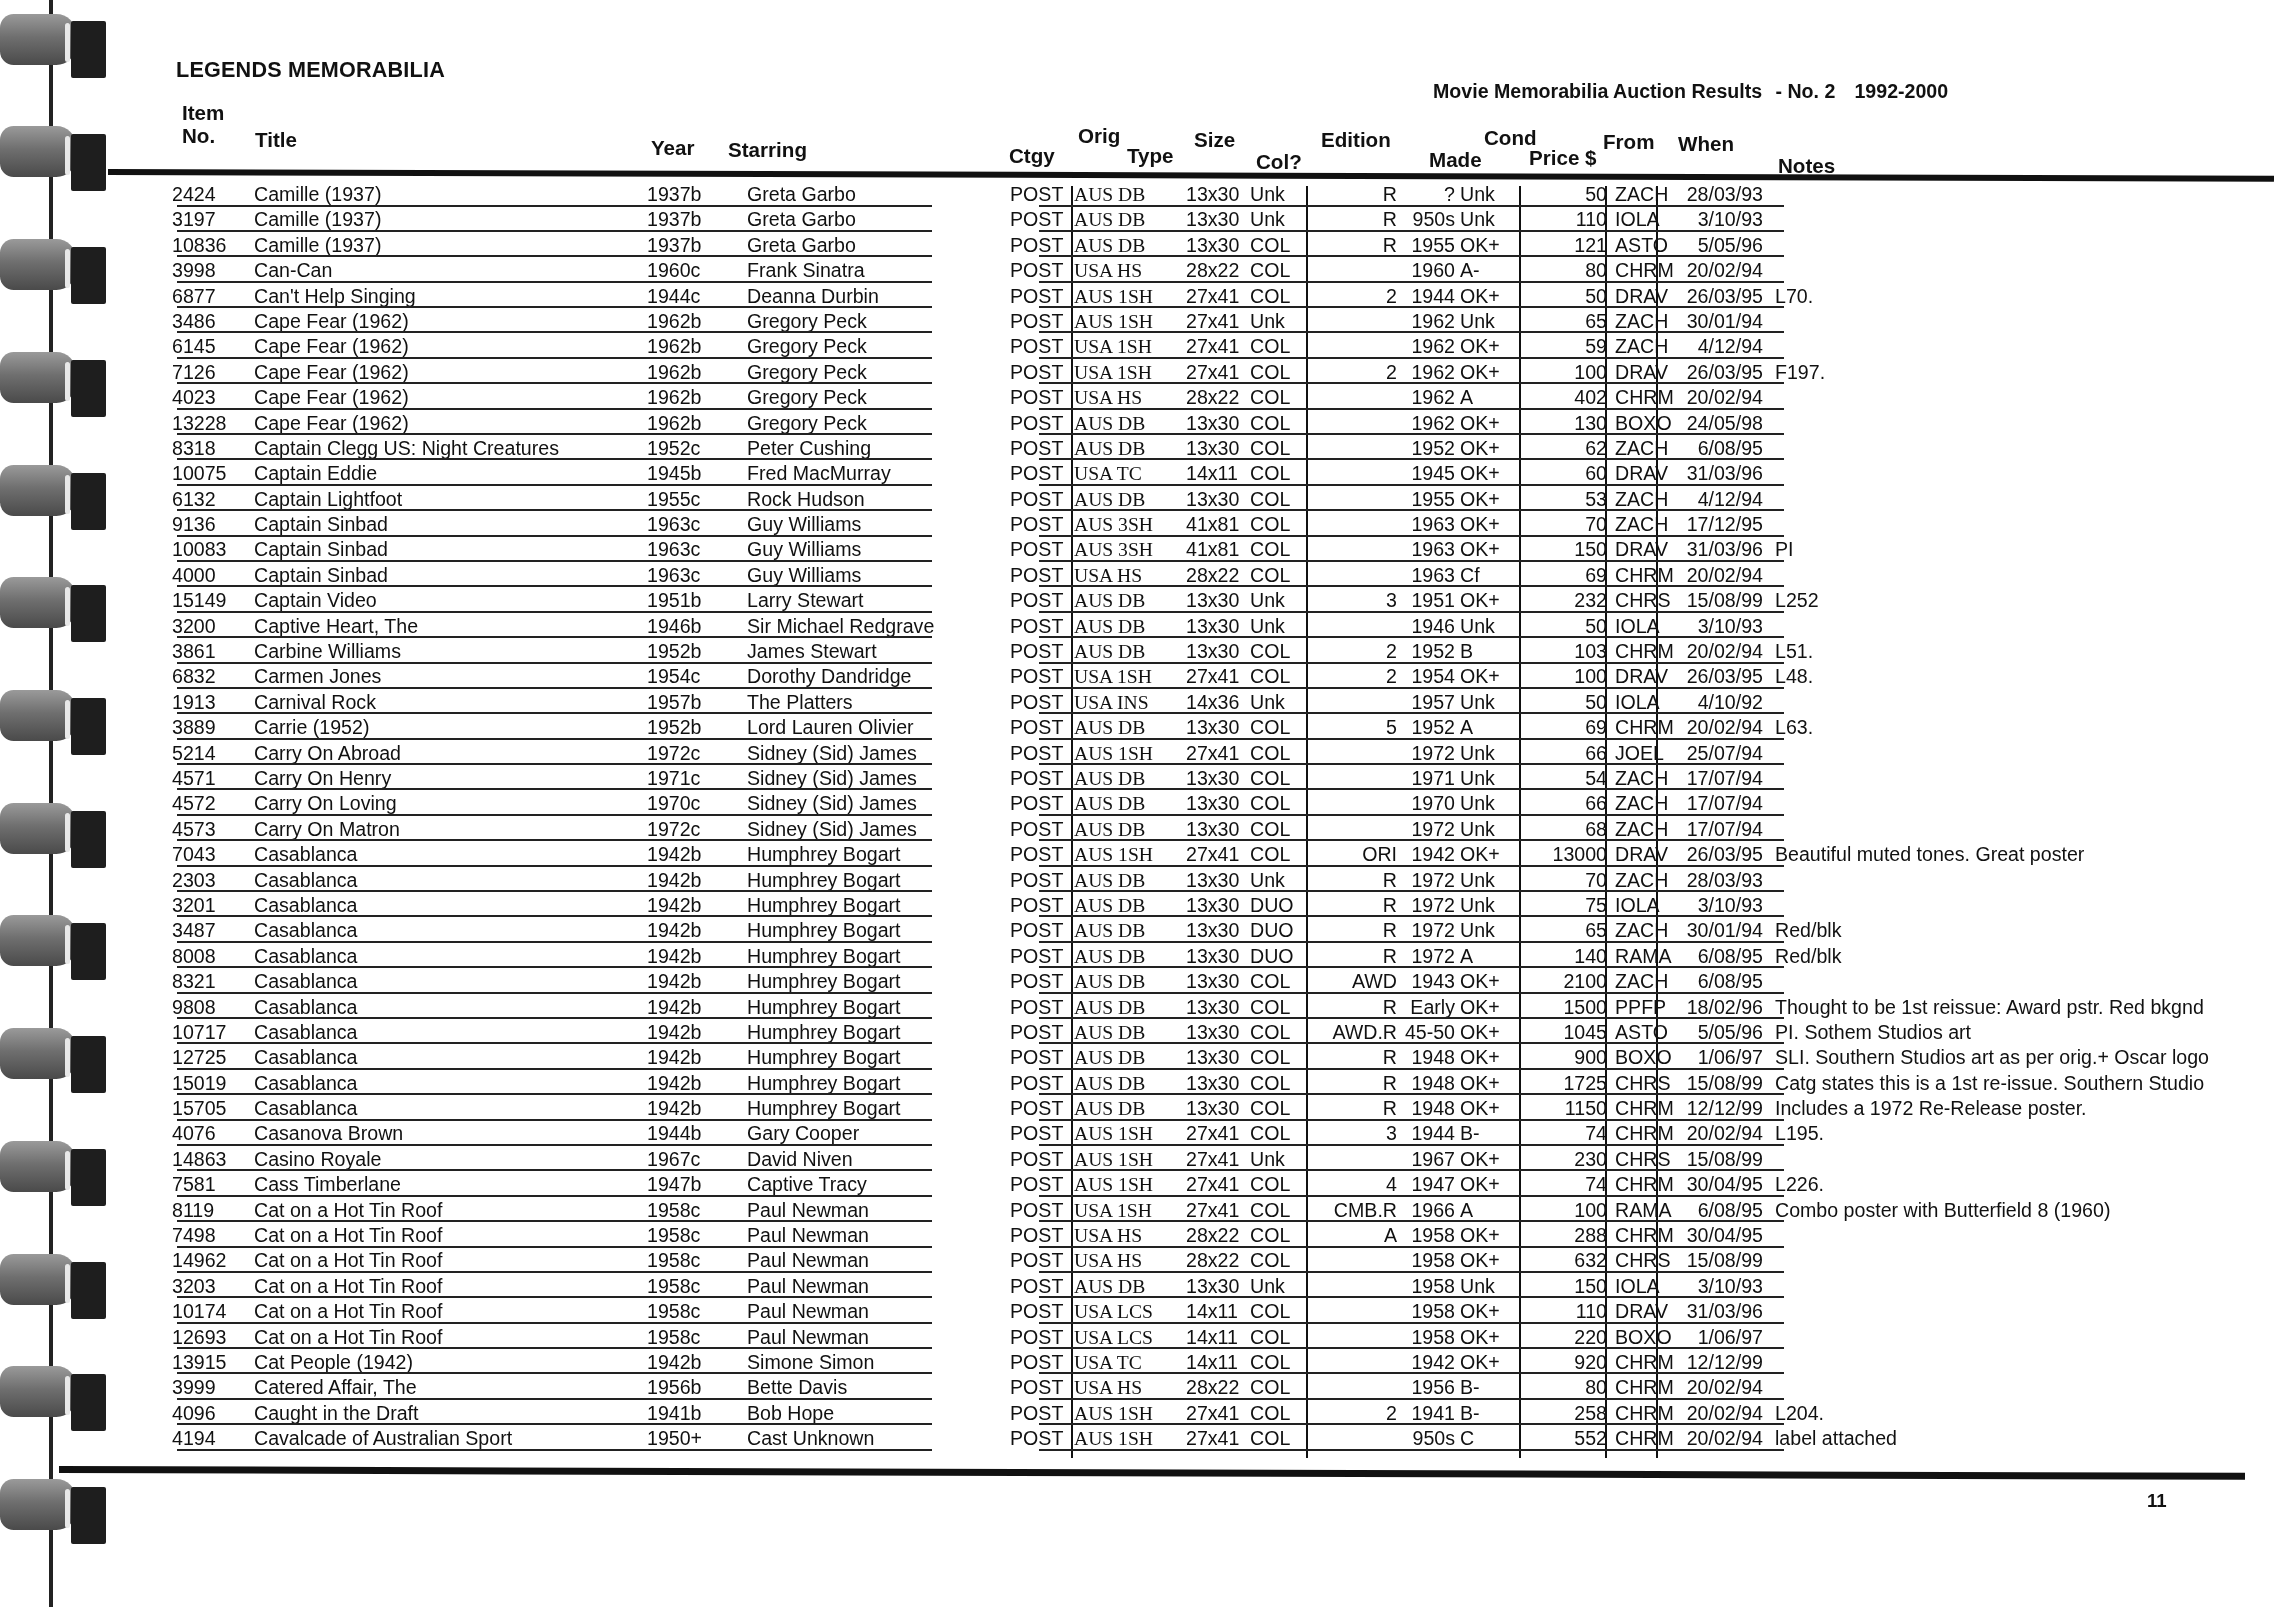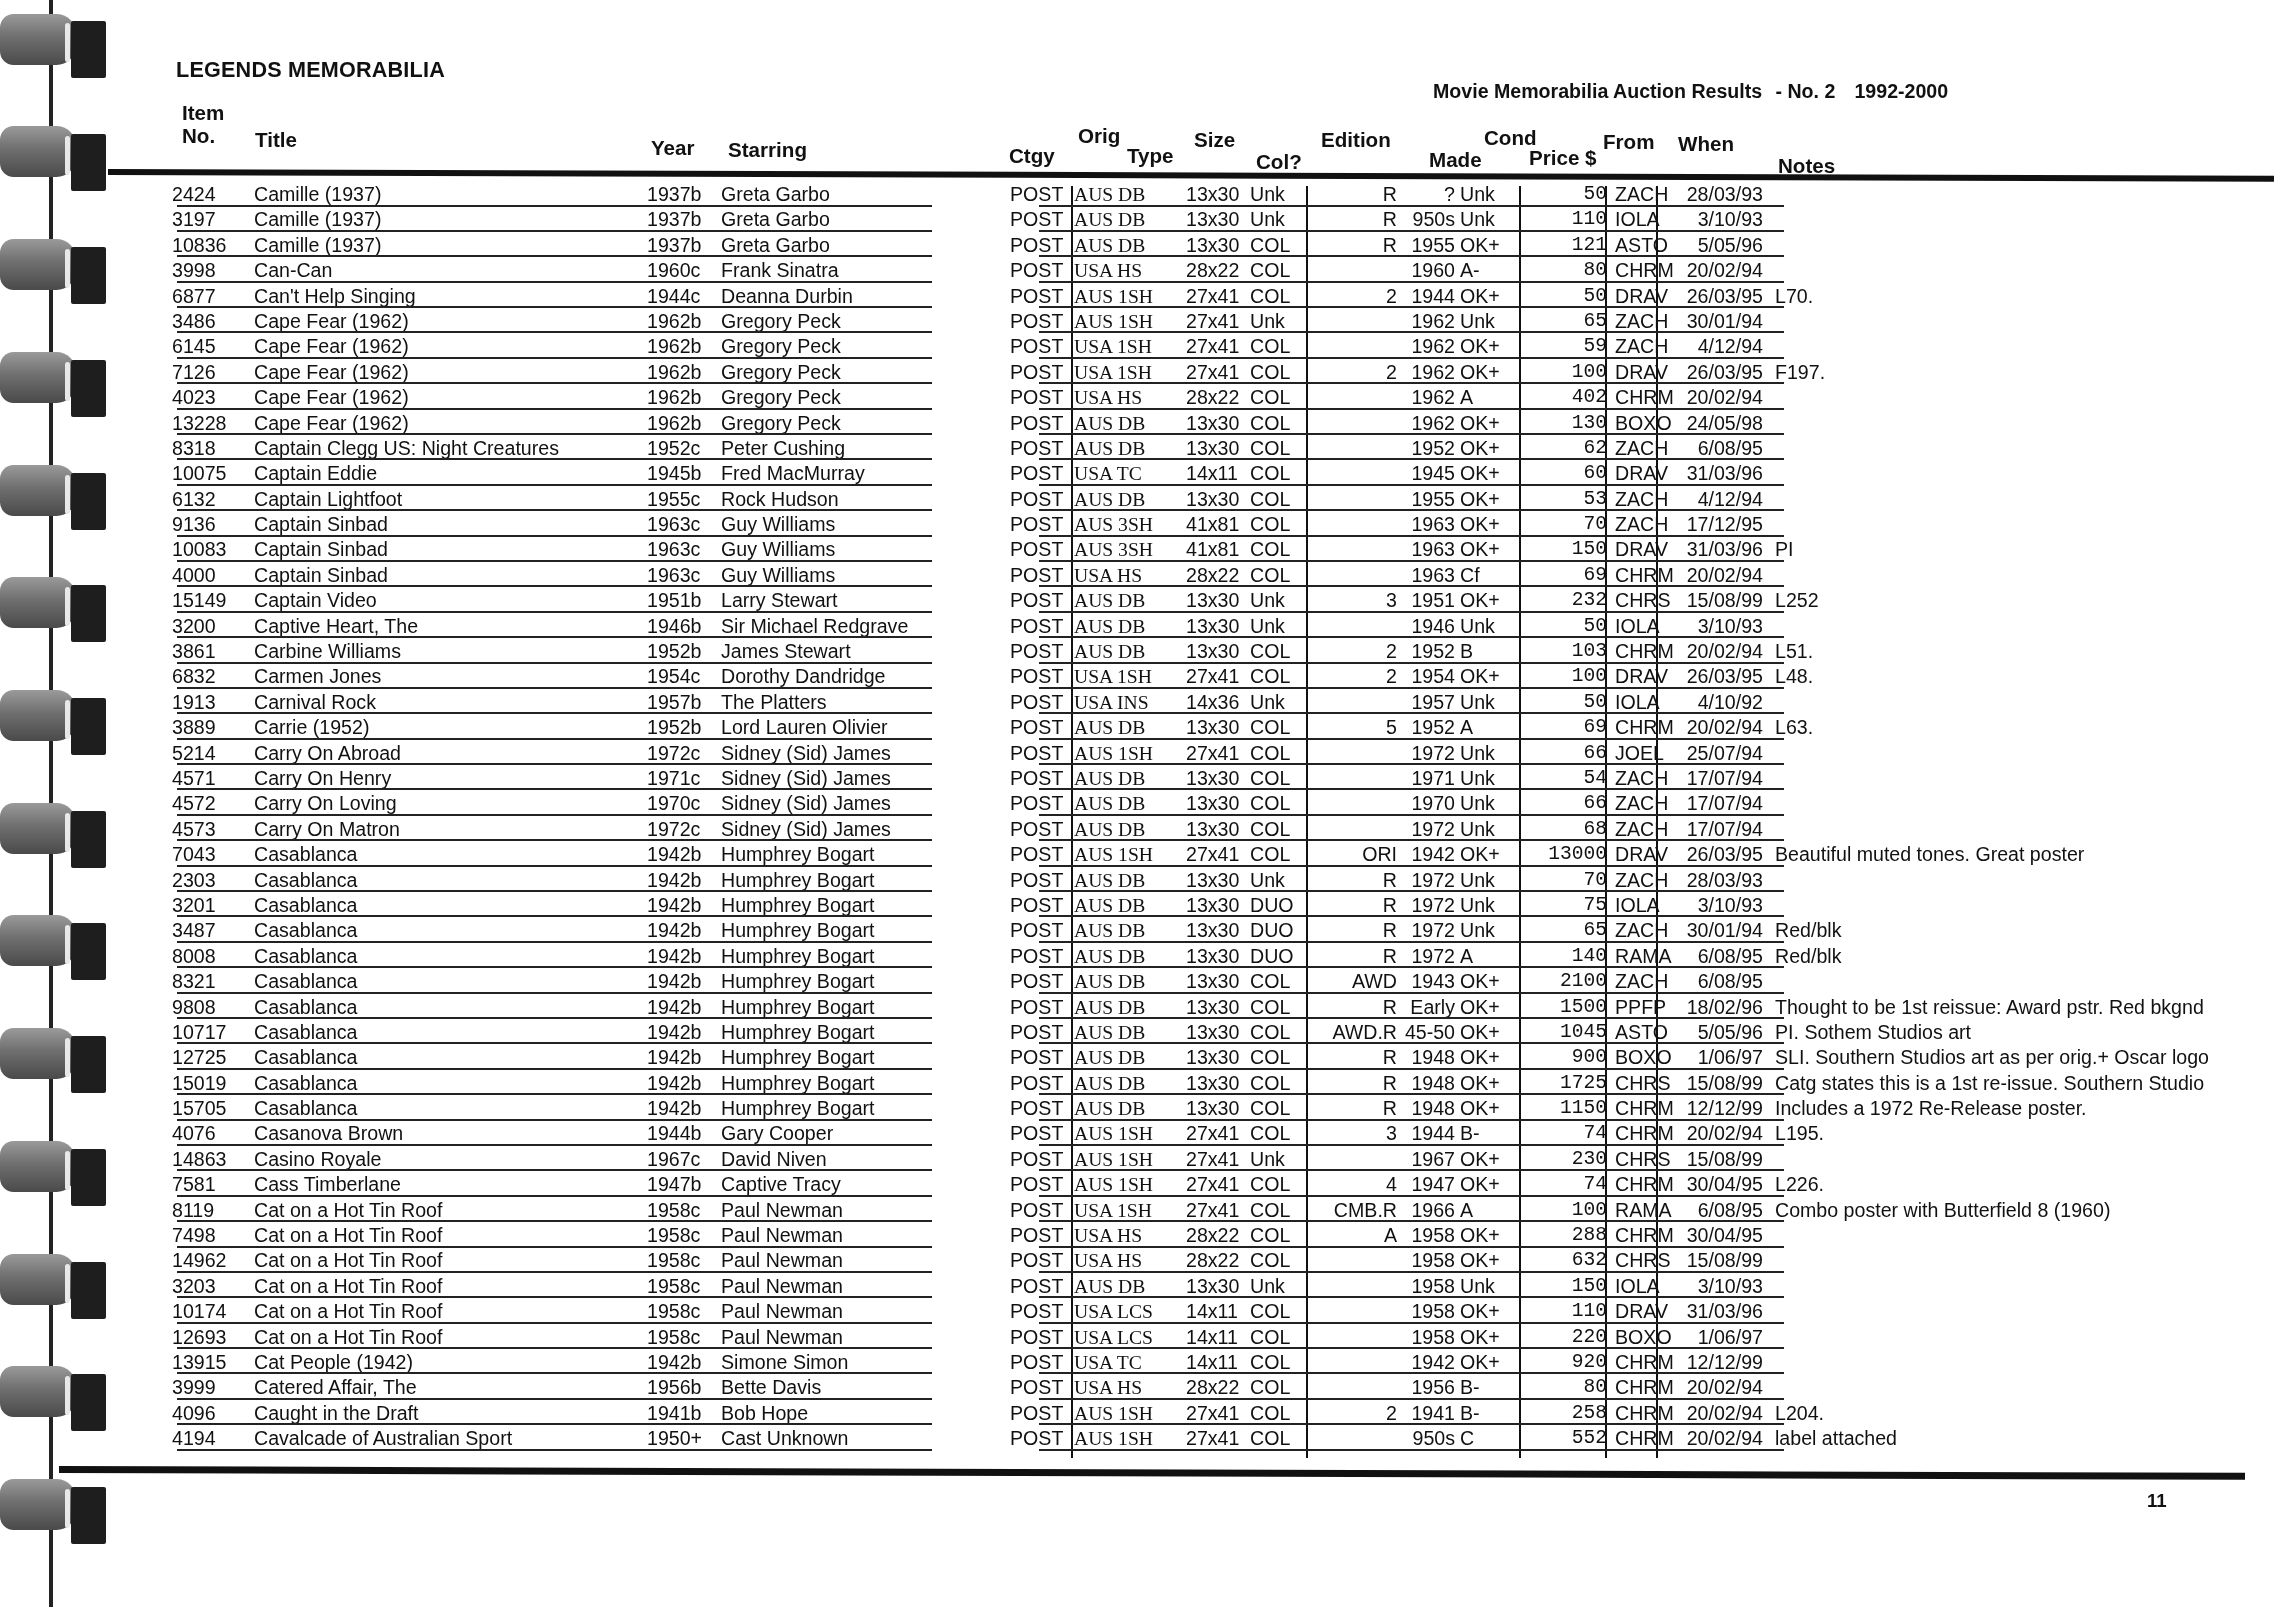--- a/index.html
+++ b/index.html
@@ -26,29 +26,29 @@
   .rule-bottom { position:absolute; left:59px; top:1466px; width:2186px; height:6.9px; background:#111;
     transform:rotate(0.18deg); transform-origin:left; }
   .page-num { position:absolute; left:2147px; top:1490px; font-size:18.6px; font-weight:bold; }
 
   .table { position:absolute; left:172px; top:182px; width:2107px; }
   .row { position:relative; height:25.4px; font-size:19.6px; line-height:25.5px; white-space:nowrap; }
   .row .c { position:absolute; top:0; }
   .c-no { left:0; width:76px; text-align:left; }
   .c-title { left:82px; }
   .c-year { left:475px; }
-  .c-star { left:549px; }
+  .c-star { left:575px; }
   .c-ctgy { left:838px; }
   .c-orig { left:902px;font-family:Liberation Serif, serif; }
   .c-size { left:1014px; }
   .c-col { left:1078px; }
   .c-ed { left:1127px; width:98px; text-align:right; }
   .c-made { left:1232px; width:51px; text-align:right; }
   .c-cond { left:1288px; }
-  .c-price { left:1353px; width:82px; text-align:right;font-family:Liberation Mono, monospace; }
+  .c-price { left:1353px; width:82px; text-align:right; }
   .c-from { left:1443px; }
   .c-when { left:1507px; width:84px; text-align:right; }
   .c-notes { left:1603px; }
   .row .ul-left { position:absolute; left:4.9px; top:22.5px; width:755px; height:2px; background:#222; }
   .row .ul-right { position:absolute; left:867px; top:22.5px; width:745px; height:2px; background:#222; }
   .vline { position:absolute; width:2px; background:#111; top:186px; height:1272px; }
 </style>
 </head>
 <body>
 

